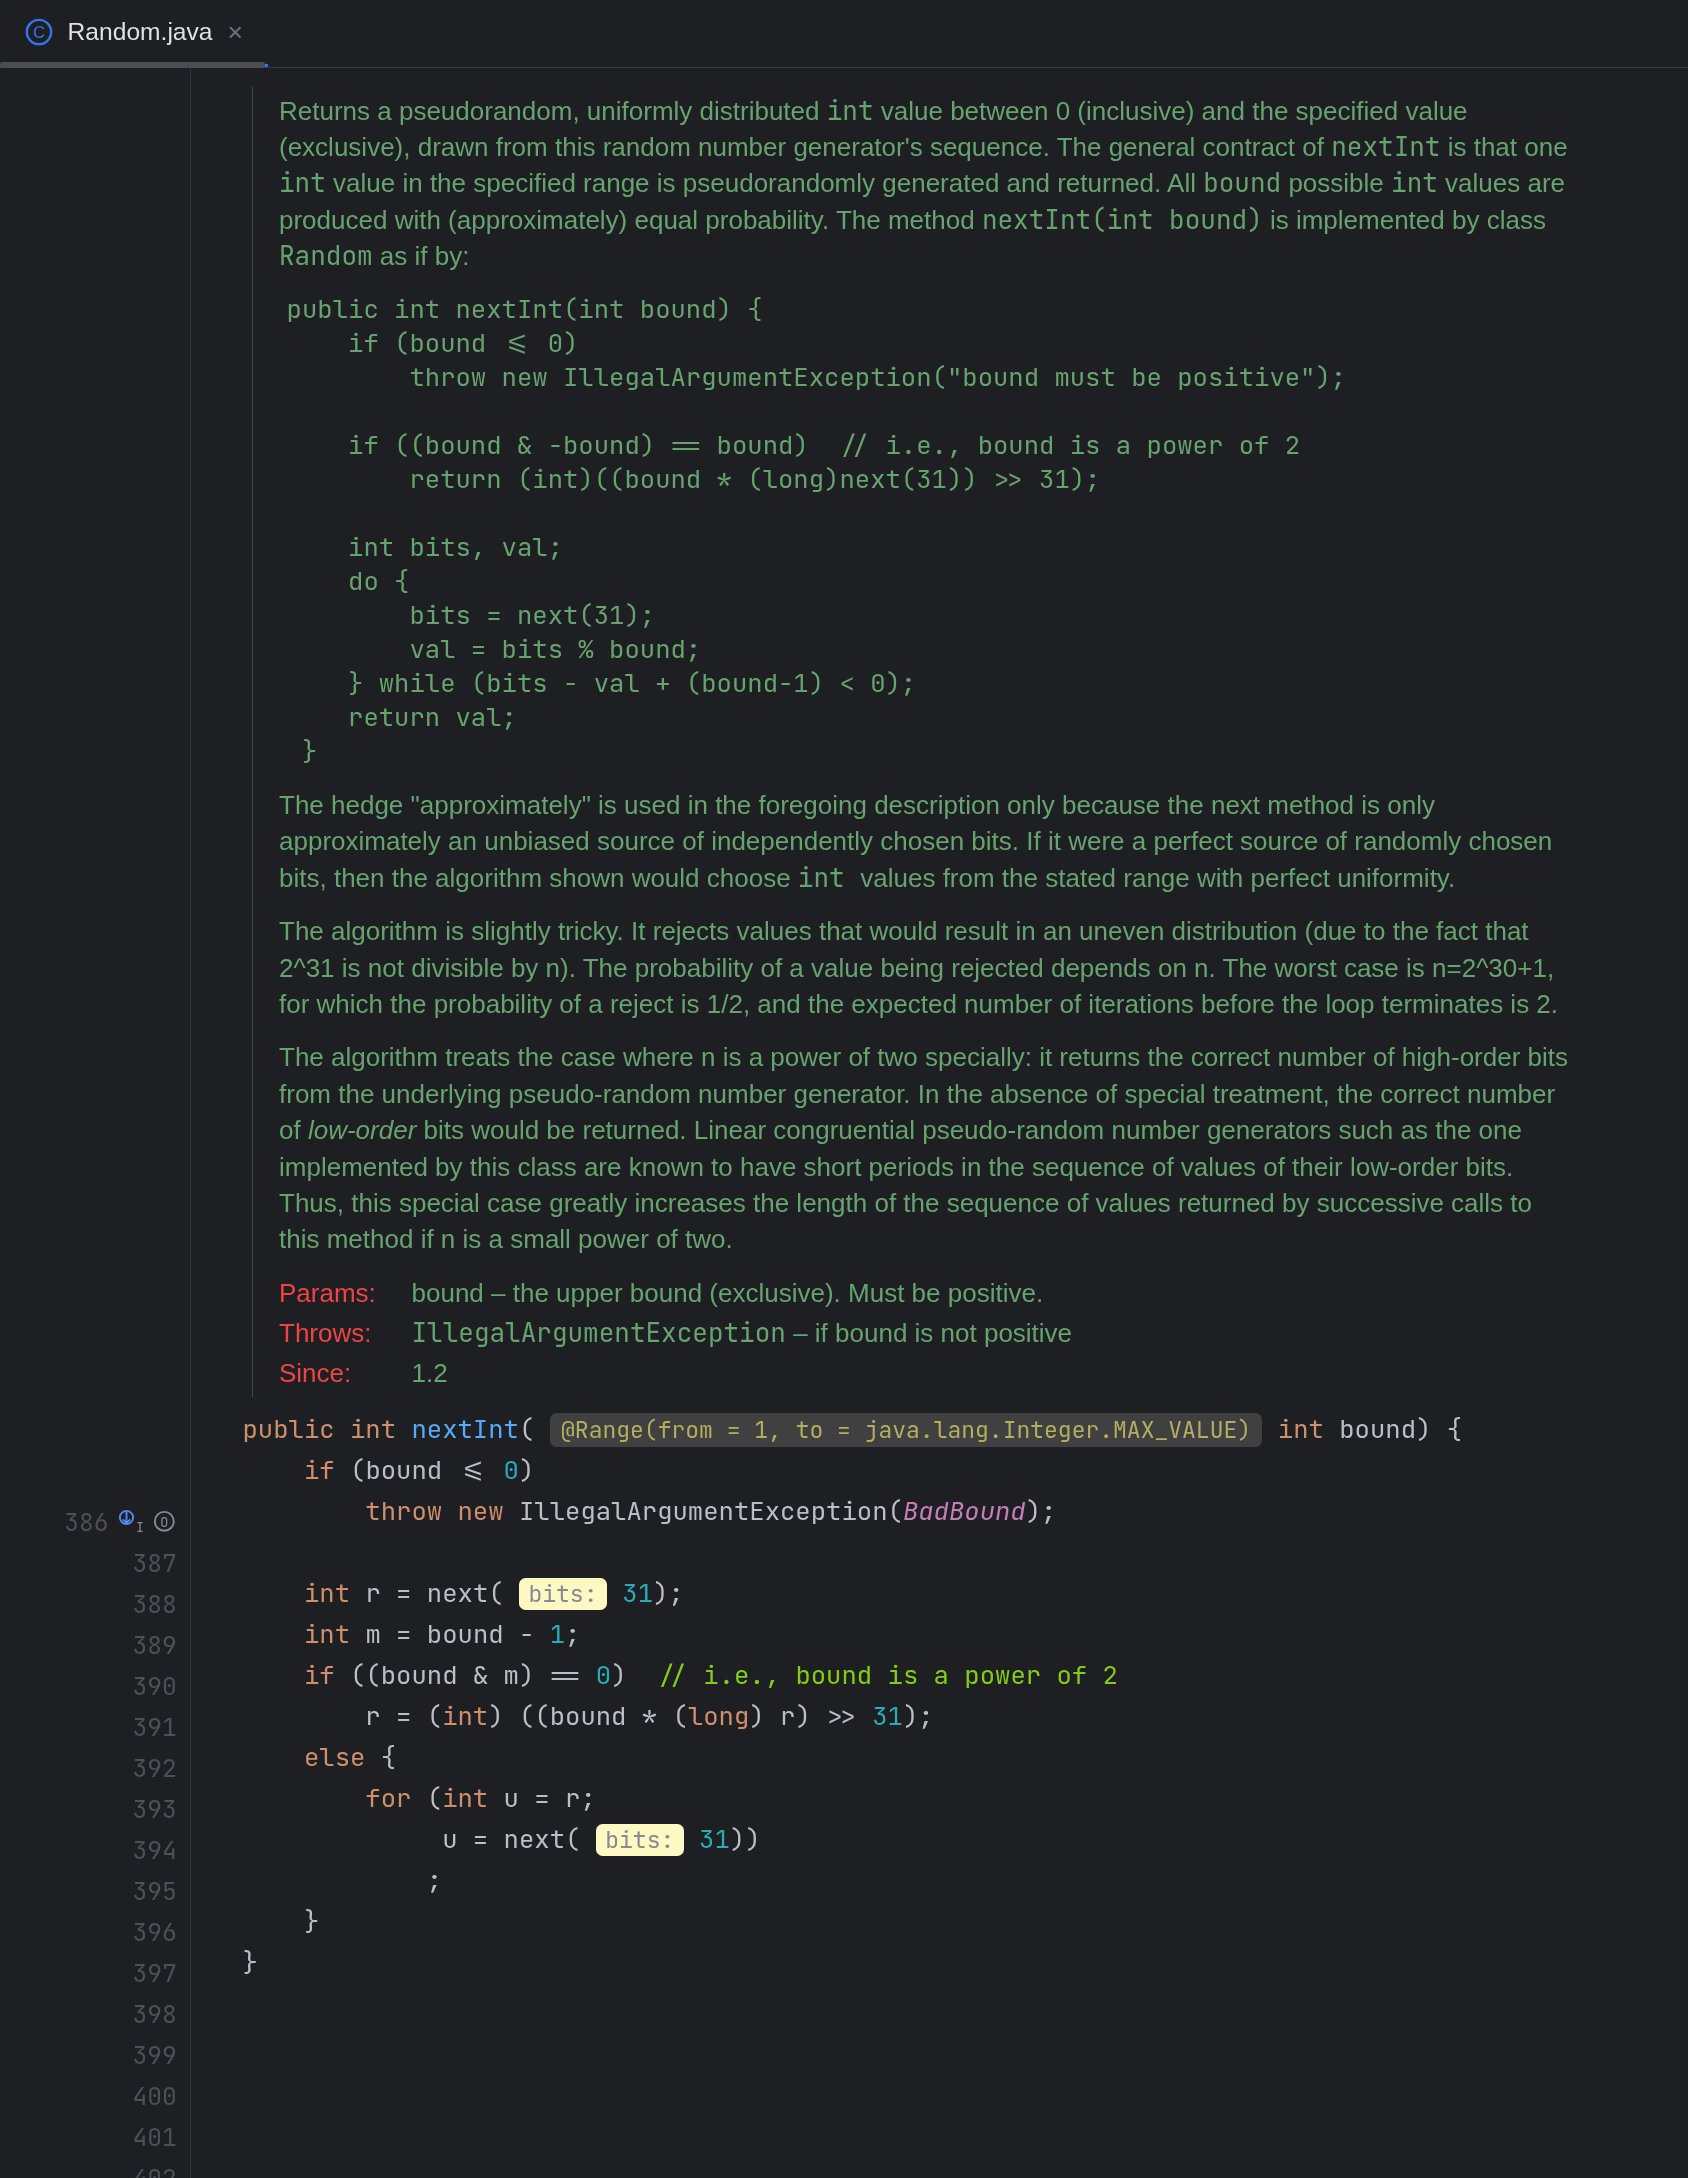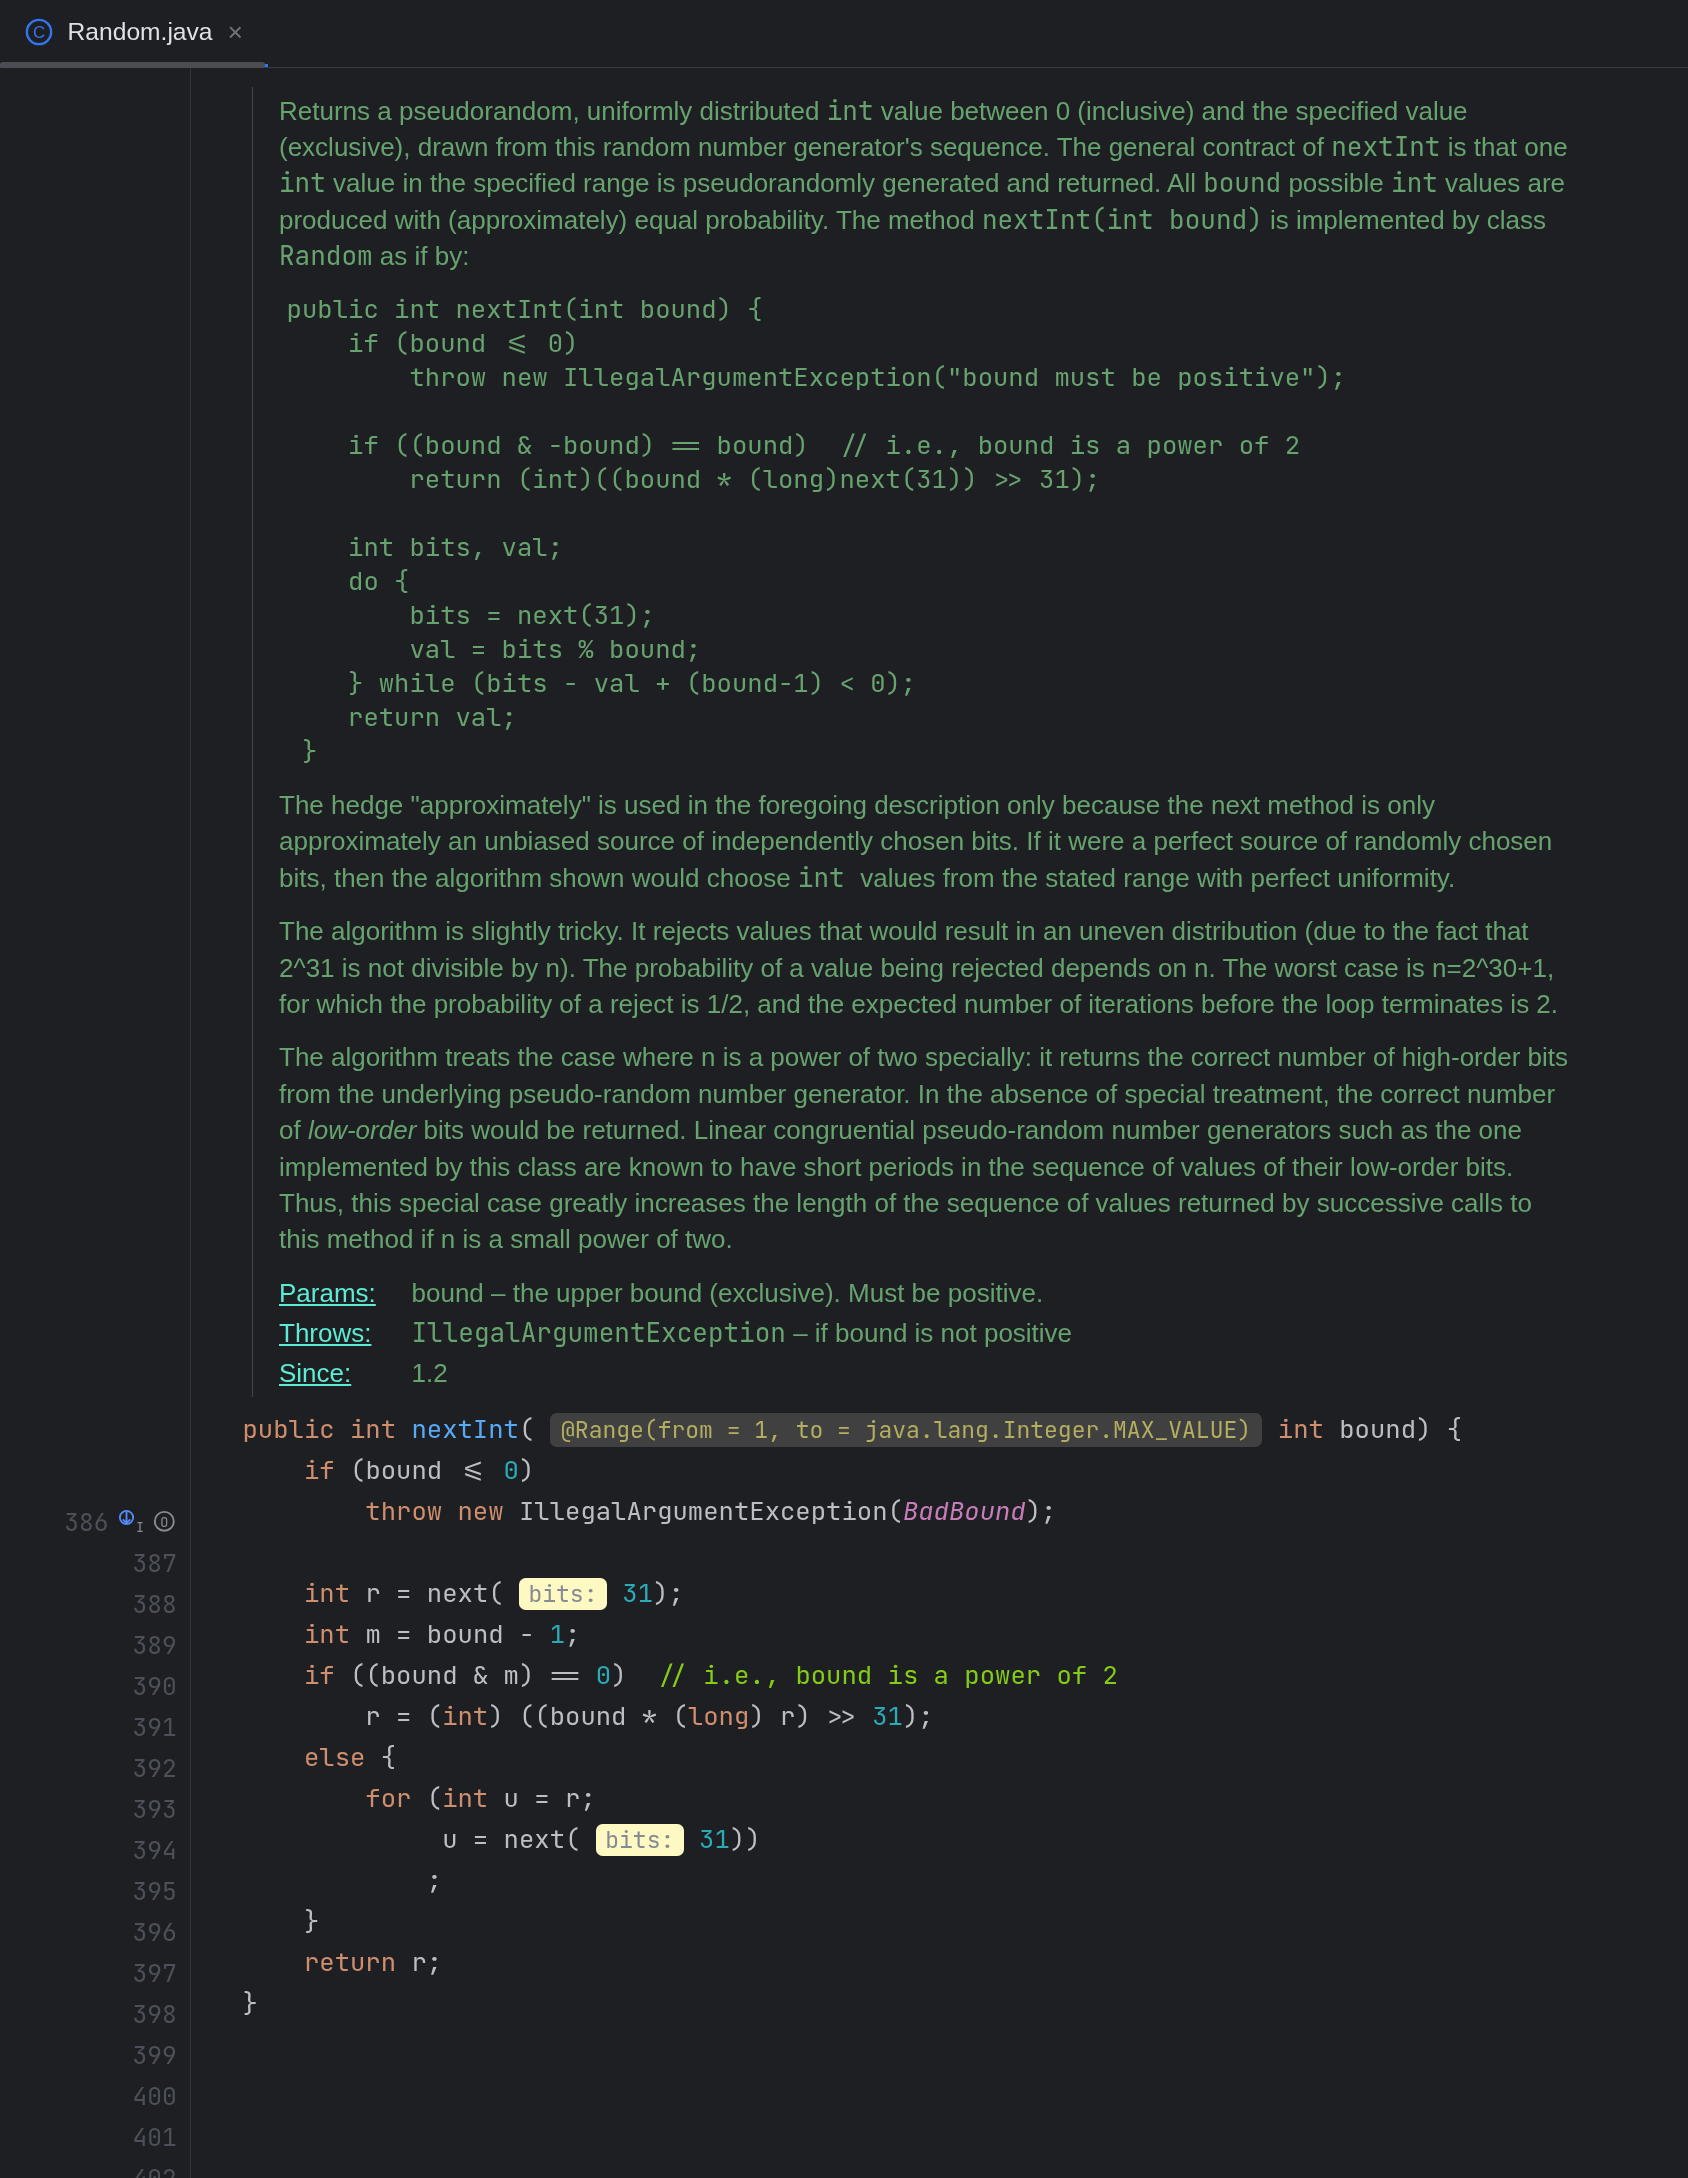--- a/index.html
+++ b/index.html
@@ -17,21 +17,21 @@
   .lw { height:41px; display:flex; align-items:center; justify-content:flex-end; padding-right:13.2px; gap:9.5px; }
   .lnum { color:#4b5059; font-size:24.6px; font-family:'JetBrains Mono',monospace; width:68px; text-align:right; }
   .g-icon { width:24.6px; height:24.6px; display:flex; align-items:center; justify-content:center; }
   .content { flex:1; padding-left:9.5px; position:relative; }
   .code, .docblock { font-family:'JetBrains Mono','Menlo',monospace; font-size:25.6px; line-height:41px; white-space:pre; }
   .doc { border-left:1.9px solid #43454a; margin:19px 0 11.4px 51px; padding:5.7px 114px 5.7px 26.5px; font-family:-apple-system,'Segoe UI','Helvetica Neue',sans-serif; font-size:26px; line-height:1.4; color:#67a36f; }
   .doc p { margin-bottom:17px; }
   .doc code.inline, .doc .mono { font-family:'JetBrains Mono',monospace; color:#67a36f; }
   .doc pre { font-family:'JetBrains Mono',monospace; font-size:25.6px; line-height:1.33; color:#67a36f; margin:5.7px 0 19px 7.6px; white-space:pre; }
   .doc .tagrow { display:flex; gap:9.5px; margin-top:3.8px; }
-  .doc .taglabel { color:#5eead4; min-width:123px; font-family:-apple-system,sans-serif;text-decoration:underline; }
+  .doc .taglabel { color:#ef4444; min-width:123px; font-family:-apple-system,sans-serif; }
   .doc .tagbody { flex:1; color:#67a36f; }
   
   .kw { color:#cf8e6d; }
   .fndecl { color:#57aaf7; }
   .num { color:#2aacb8; }
   .cmt { color:#84cc16; }
   .hint { background:#fef9c3; color:#858a93; border-radius:6.6px; padding:0.9px 9.5px; font-size:23px; }
   .anno { background:#404040; color:#b3ae60; border-radius:6.6px; padding:1.9px 11.4px; font-size:23px; }
   .field { color:#c77dba; font-style:italic; }
   .codearea { position:relative; }
@@ -169,18 +169,17 @@
 <div class="code codeline"></div>
 <div class="code codeline"><span style="padding-left:42px"></span>    <span class="kw">int</span> <span>r</span> = <span>next</span>( <span class="hint">bits:</span> <span class="num">31</span>);</div>
 <div class="code codeline"><span style="padding-left:42px"></span>    <span class="kw">int</span> <span>m</span> = <span>bound</span> - <span class="num">1</span>;</div>
 <div class="code codeline"><span style="padding-left:42px"></span>    <span class="kw">if</span> ((<span>bound</span> &amp; <span>m</span>) == <span class="num">0</span>)  <span class="cmt">// i.e., bound is a power of 2</span></div>
 <div class="code codeline"><span style="padding-left:42px"></span>        <span>r</span> = (<span class="kw">int</span>) ((<span>bound</span> * (<span class="kw">long</span>) <span>r</span>) &gt;&gt; <span class="num">31</span>);</div>
 <div class="code codeline"><span style="padding-left:42px"></span>    <span class="kw">else</span> {</div>
 <div class="code codeline"><span style="padding-left:42px"></span>        <span class="kw">for</span> (<span class="kw">int</span> <span>u</span> = <span>r</span>;</div>
 <div class="code codeline"><span style="padding-left:42px"></span>             <span>u</span> = <span>next</span>( <span class="hint">bits:</span> <span class="num">31</span>))</div>
 <div class="code codeline"><span style="padding-left:42px"></span>            ;</div>
 <div class="code codeline"><span style="padding-left:42px"></span>    }</div>
-<div class="code codeline"><span style="padding-left:42px"></span>    <span class="kw">return</span> <span>r</span>;</div>
 <div class="code codeline"><span style="padding-left:42px"></span>}</div>
     </div>
   </div>
 </div>
 
 
 </body></html>

